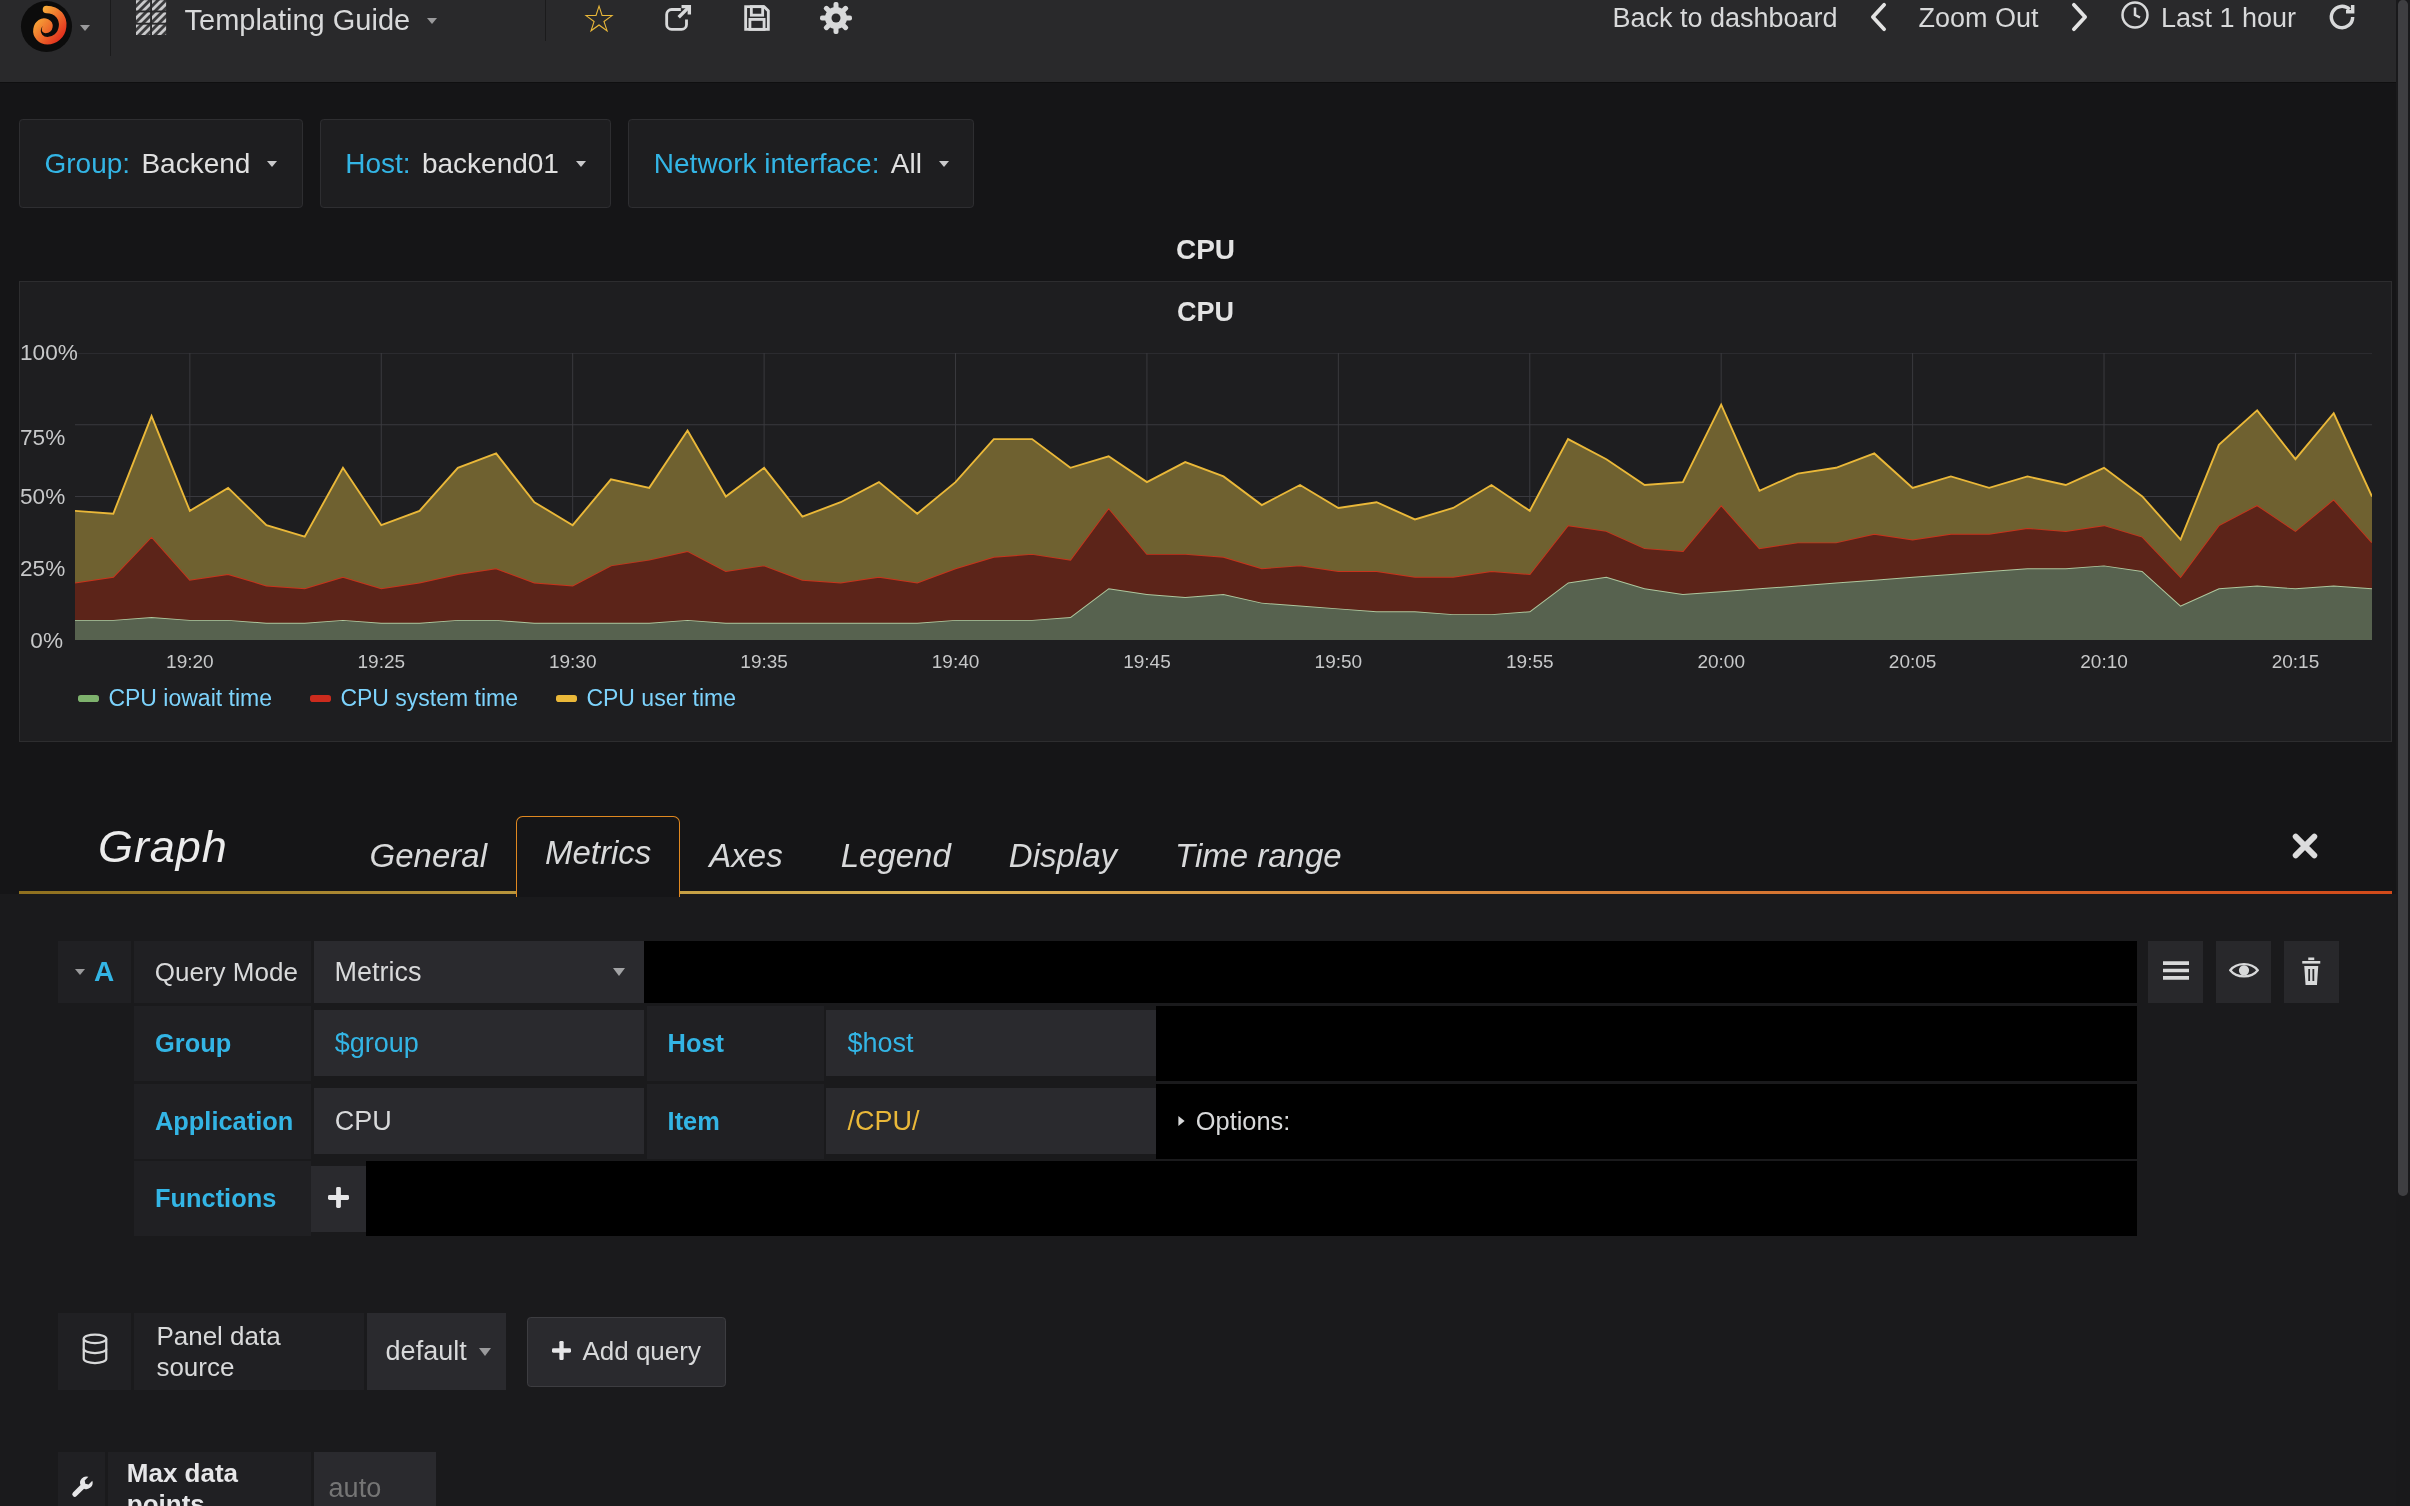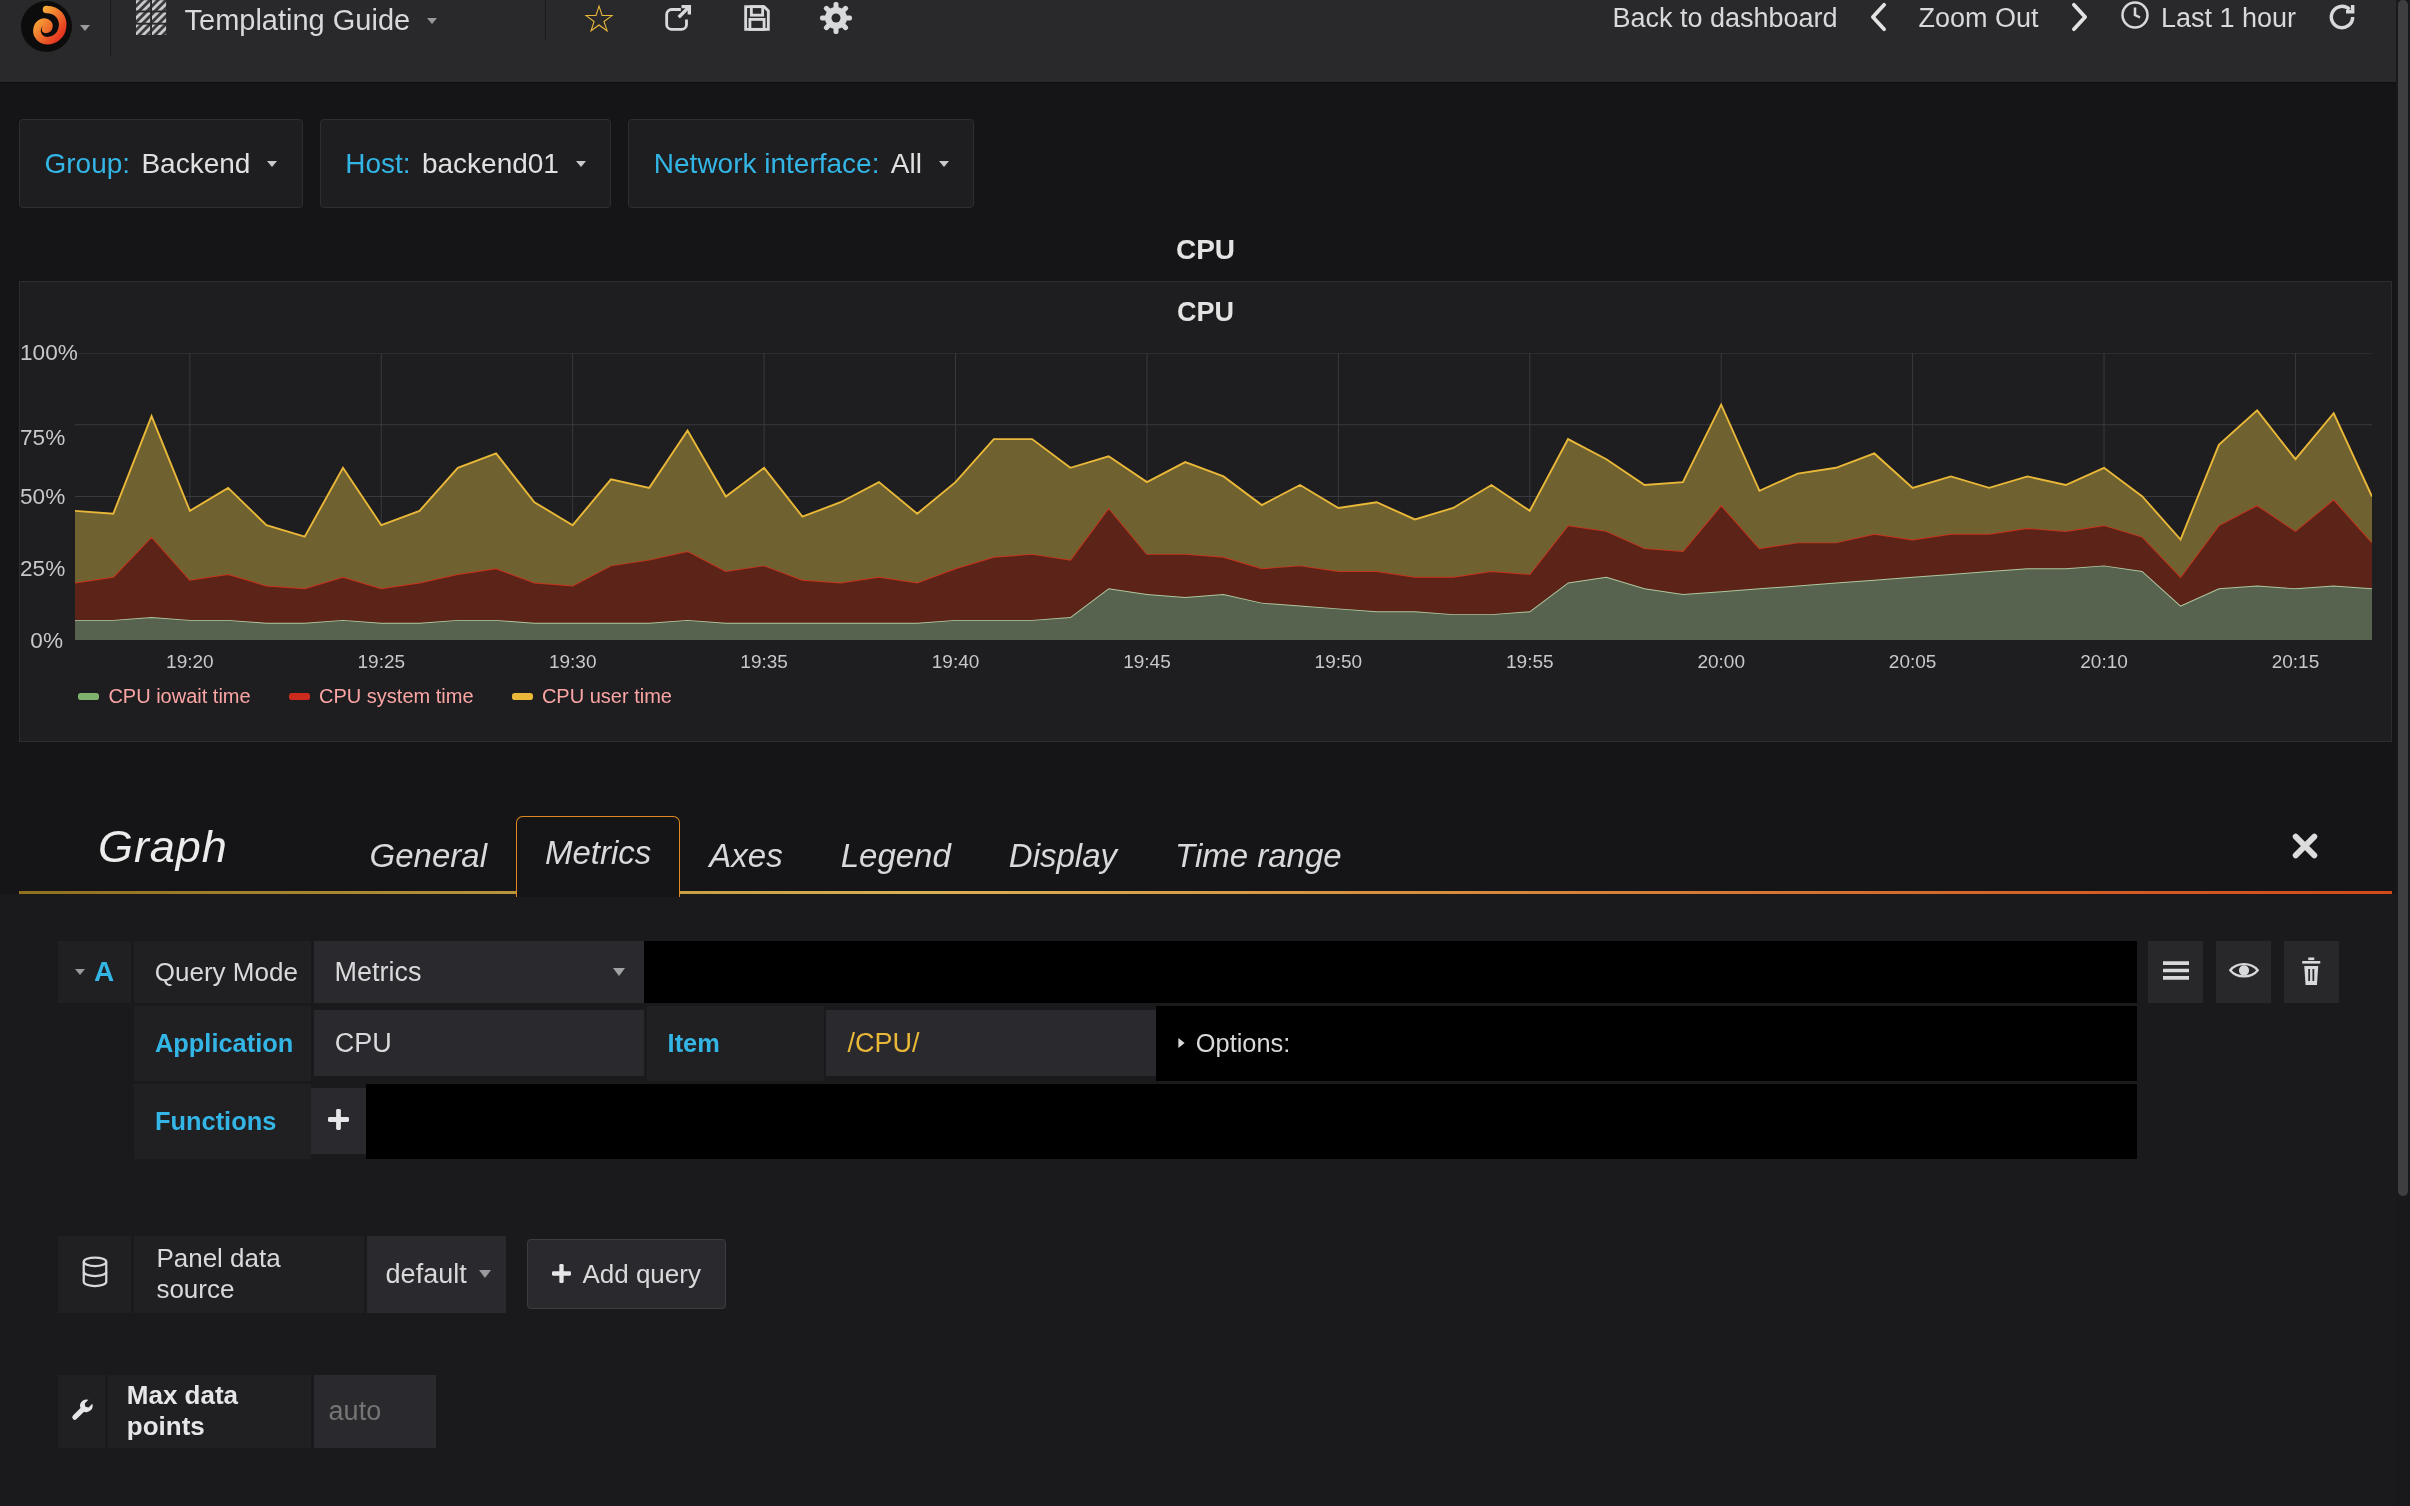--- a/index.html
+++ b/index.html
@@ -33,21 +33,21 @@
 
   
   .panel { margin-top:15px; background:#1e1e20; border:0.9px solid #2d2d2f; height:461px; }
   .graph-title { text-align:center; font-size:27px; font-weight:bold; color:#e3e3e3; padding-top:15px; }
   .chart-wrap { position:relative; height:287px; margin:24.5px 19px 0 55px; }
   .chart-wrap svg { position:absolute; inset:0; width:100%; height:100%; }
   .ytick { position:absolute; left:-55px; width:43px; text-align:right; font-size:22.6px; color:#c7c8c9; }
   .x-axis { position:relative; height:38px; margin:3.8px 19px 0 55px; }
   .xtick { position:absolute; top:7.5px; transform:translateX(-50%); font-size:19px; color:#c7c8c9; }
   .legend { display:flex; gap:38px; margin:3.8px 0 0 58px; }
-  .legend-item { display:flex; align-items:center; gap:9.4px; font-size:20px; color:#fca5a5; cursor:pointer; }
+  .legend-item { display:flex; align-items:center; gap:9.4px; font-size:23px; color:#7dd3fc; cursor:pointer; }
   .swatch { width:21px; height:7.5px; border-radius:2.8px; display:inline-block; }
 
   
   .editor-header { margin-top:58px; position:relative; display:flex; align-items:flex-end; padding-left:79px; height:94px; }
   .editor-header::after { content:""; position:absolute; left:0; right:0; bottom:0; height:2.8px;
       background:linear-gradient(to right,#8f701f,#d9b152 38%,#d24a1a 100%); }
   .graph-type-title { font-style:italic; font-size:45px; color:#ececec; align-self:center; margin-right:113px; letter-spacing:0.9px; }
   .tabs { display:flex; align-items:flex-end; }
   .tab { position:relative; z-index:2; padding:17px 28px 19px; font-size:33px; color:#d8d9da; cursor:pointer; background:none; border:0.9px solid transparent; border-bottom:none; font-family:inherit;font-style:italic; }
   .tab.active { background:#151517; border-color:#e08820; border-radius:6.6px 6.6px 0 0; margin-bottom:-2.8px; padding-bottom:24.5px; }
@@ -350,20 +350,27 @@
           <svg width="24.5" height="28" viewBox="0 0 24 28" fill="#d8d9da">
             <rect x="3" y="4" width="18" height="2.6"></rect>
             <rect x="9" y="0.5" width="6" height="2.6"></rect>
             <path d="M5 9 h14 l-1.3 19 h-11.4 Z M9 12 v12 h1.8 V12 Z M13.2 12 v12 H15 V12 Z" fill-rule="evenodd"></path>
           </svg>
         </span>
       </button>
     </div>
   </div>
 
+  <div class="subrow">
+    <div class="cell label-cell blue">Group</div>
+    <div class="input-cell blue-text">$group</div>
+    <div class="cell label-cell blue">Host</div>
+    <div class="input-cell blue-text">$host</div>
+    <div class="filler"></div>
+  </div>
 
   <div class="subrow">
     <div class="cell label-cell blue">Application</div>
     <div class="input-cell white-text">CPU</div>
     <div class="cell label-cell blue">Item</div>
     <div class="input-cell orange-text">/CPU/</div>
     <div class="filler">
       <div class="options-toggle">
         <span class="caret-right" style="transform:scale(0.7)"></span>
         <span>Options:</span>

